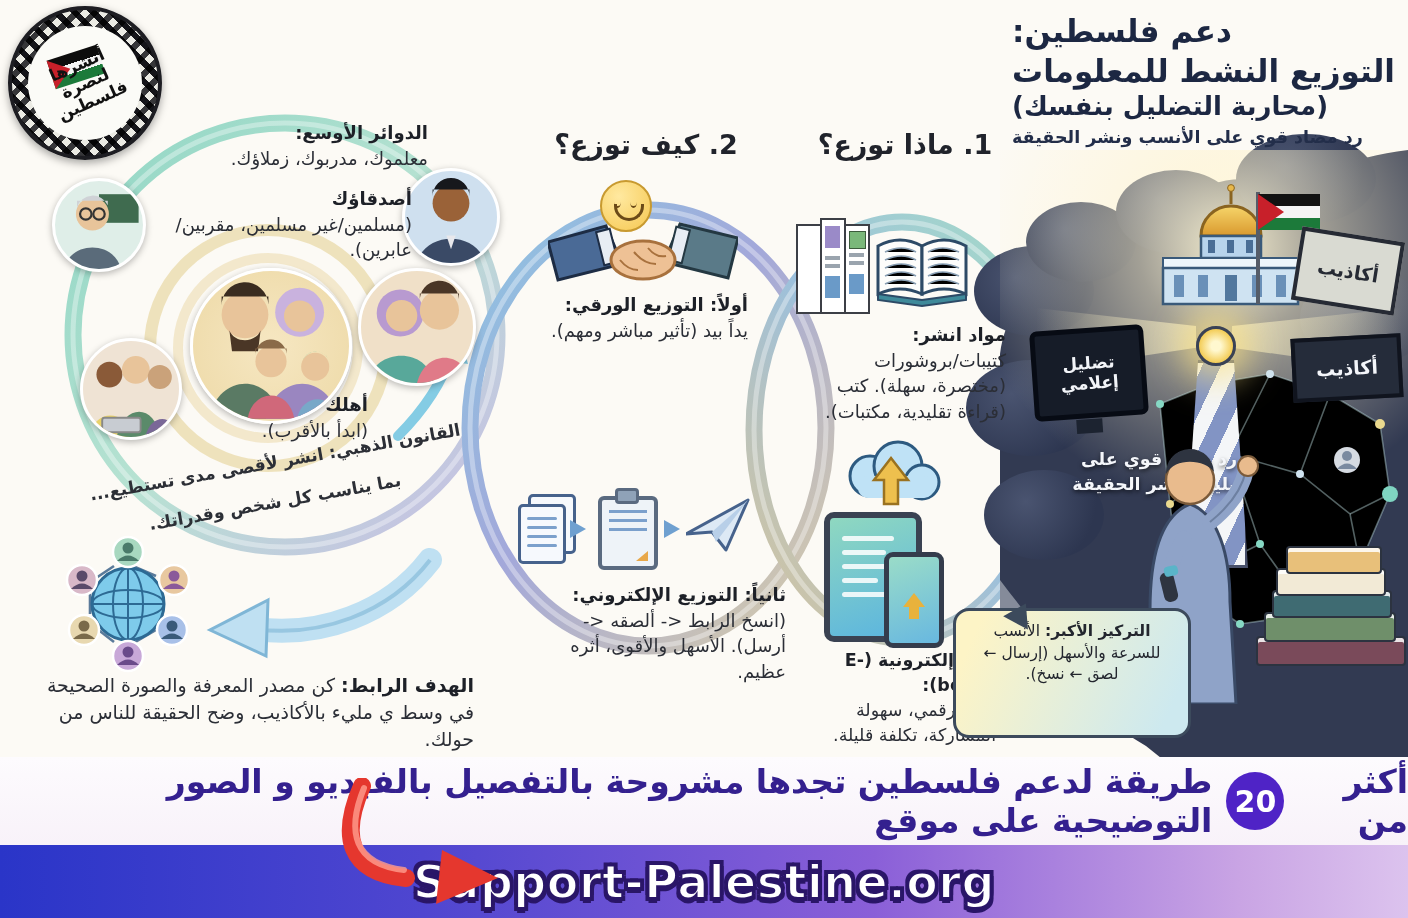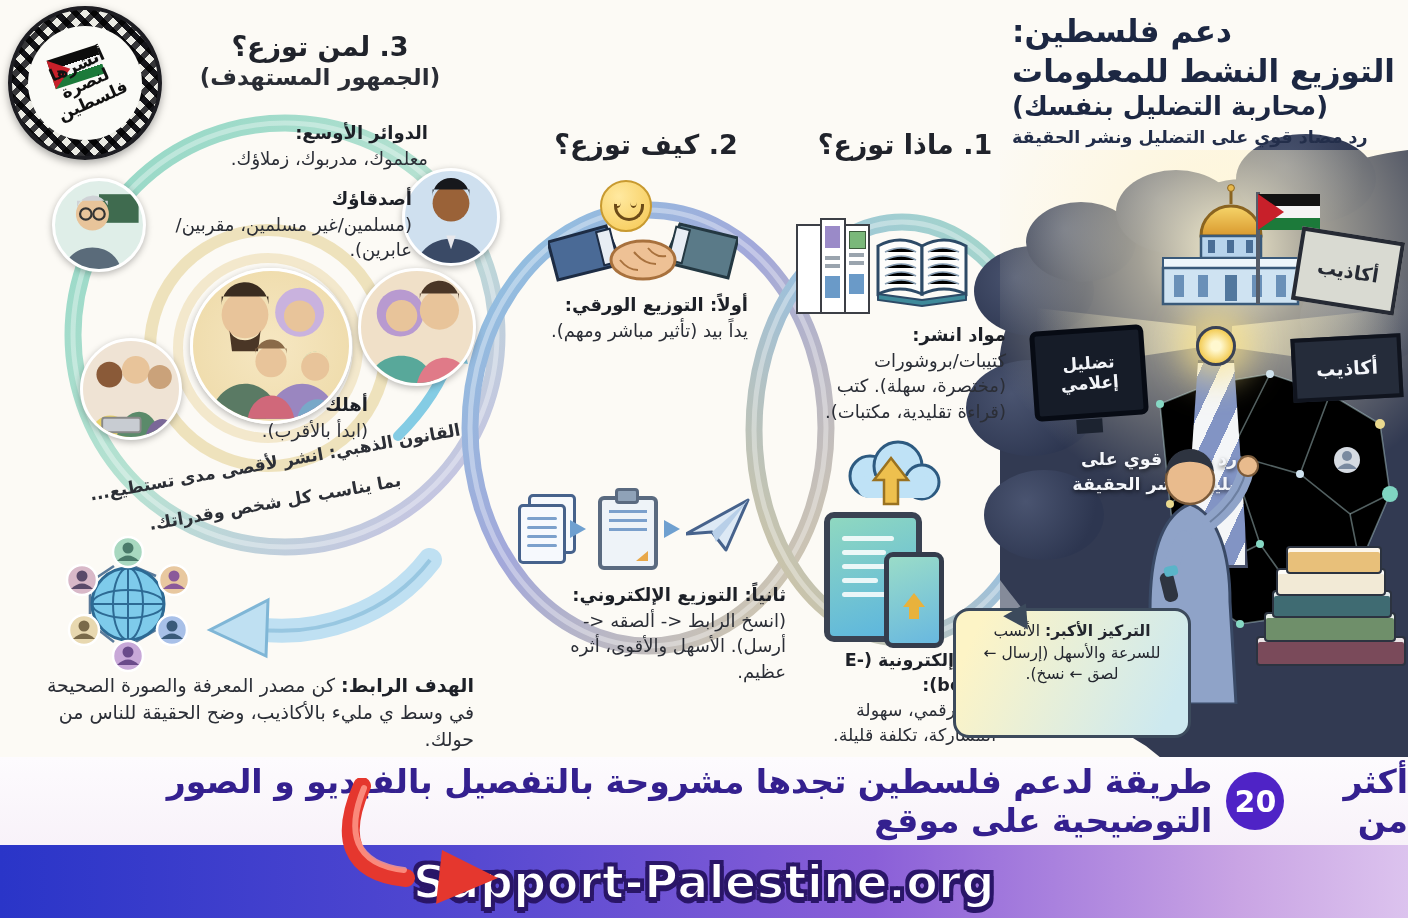--- a/index.html
+++ b/index.html
@@ -260,34 +260,30 @@
       <div class="book" style="left:26px;top:48px;width:116px;height:24px;background:#3f6b72"></div>
       <div class="book" style="left:30px;top:26px;width:106px;height:24px;background:#f2ead6"></div>
       <div class="book" style="left:40px;top:4px;width:92px;height:24px;background:#e8c07a"></div>
     </div>
   </div>
 
   <div class="abs title-block" style="left:1012px;top:12px;width:388px;z-index:4">
     <div class="t1">دعم فلسطين:</div>
     <div class="t1">التوزيع النشط للمعلومات</div>
     <div class="t3">(محاربة التضليل بنفسك)</div>
-    <div class="t4">رد مضاد قوي على التضليل ونشر الحقيقة</div>
+    <div class="t4">رد مضاد قوي على الأنسب ونشر الحقيقة</div>
   </div>
 
   <div class="abs logo">
     <div class="logo-in">
       <div class="logo-flag"></div>
       <div class="logo-txt">أنشرها لنصرة فلسطين</div>
     </div>
   </div>
 
-  <div class="abs" style="left:178px;top:30px;width:284px;z-index:4">
-    <div class="sec-h">3. لمن توزع؟</div>
-    <div class="sec-sub">(الجمهور المستهدف)</div>
-  </div>
 
   <div class="abs tblock" style="left:158px;top:120px;width:270px;z-index:4">
     <b>الدوائر الأوسع:</b><br>
     <span>معلموك، مدربوك، زملاؤك.</span>
   </div>
   <div class="abs tblock" style="left:172px;top:186px;width:240px;z-index:4">
     <b>أصدقاؤك</b><br>
     <span>(مسلمين/غير مسلمين، مقربين/عابرين).</span>
   </div>
   <div class="abs tblock" style="left:178px;top:392px;width:190px;z-index:4">

